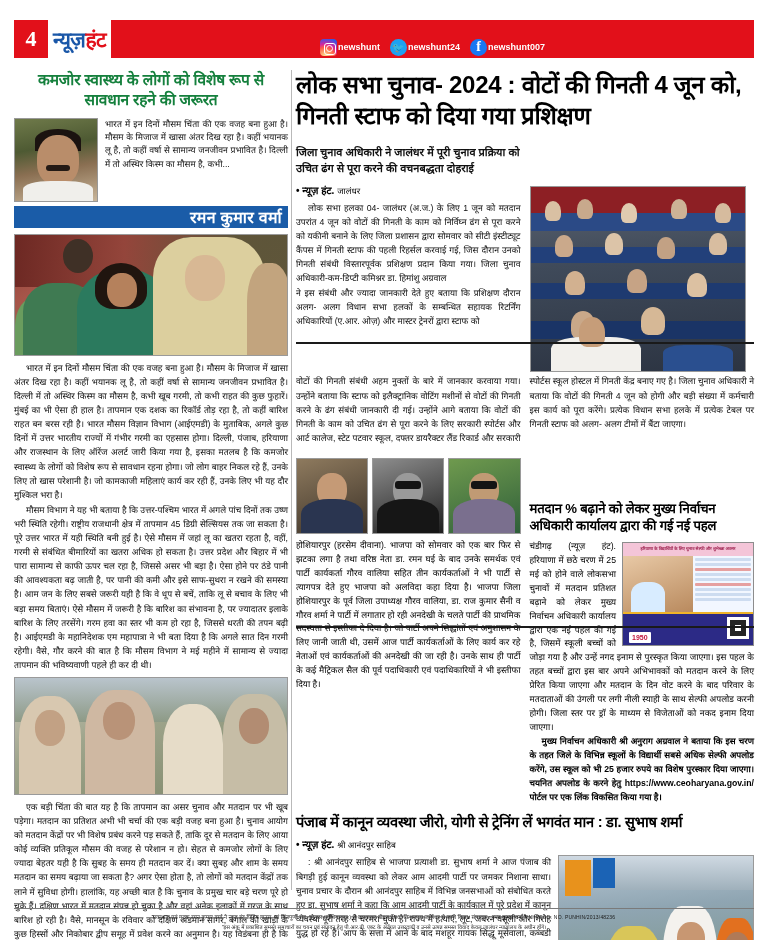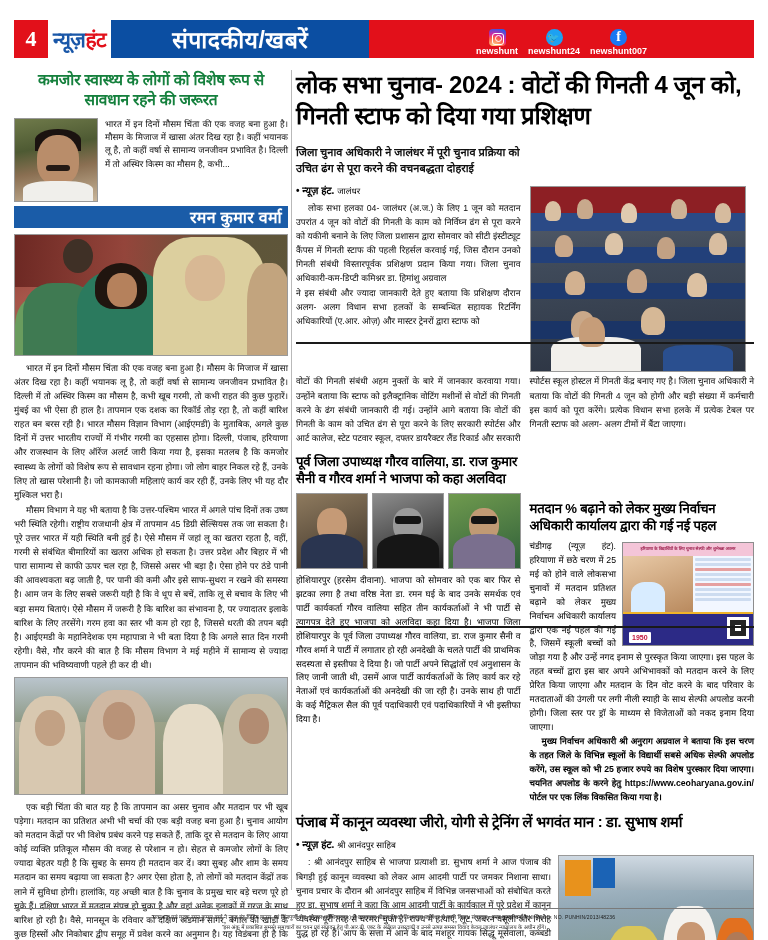--- a/index.html
+++ b/index.html
@@ -29,21 +29,21 @@
     letter-spacing:0.2px; white-space:nowrap;
   }
   .mh-blue {
     background:#0b4ea2; flex:0 0 258px; display:flex; align-items:center; justify-content:center;
   }
   .mh-blue span { color:#fff; font-size:23px; font-weight:bold; letter-spacing:0.5px; }
   .mh-red-right {
     background:#e2101a; flex:1; display:flex; align-items:flex-end; justify-content:center; gap:10px;
     padding:2px 4px 2px 4px;
   }
-  .social { display:flex; flex-direction:column; align-items:center; gap:1px; }
+  .social { display:flex; flex-direction:row; align-items:center; gap:1px; }
   .soc-icon { width:17px; height:17px; border-radius:4px; position:relative; display:block; }
   .soc-ig {
     background: radial-gradient(circle at 30% 107%, #fdf497 0%, #fd5949 45%, #d6249f 60%, #285AEB 90%);
   }
   .soc-ig::after {
     content:""; position:absolute; left:3.5px; top:3.5px; width:10px; height:10px;
     border:1.6px solid #fff; border-radius:3px;
   }
   .soc-ig::before {
     content:""; position:absolute; left:6px; top:6px; width:5px; height:5px;
@@ -244,23 +244,20 @@
 
 <div class="page">
 
   <div class="masthead">
     <div class="mh-bar">
       <div class="mh-red-left">
         <div class="pagenum">4</div>
         <div class="logo-box">
           <span class="logo-txt"><span class="logo-blue">न्यूज़</span><span class="logo-red">हंट</span></span>
         </div>
-      </div>
-      <div class="mh-blue">
-        <span>संपादकीय/खबरें</span>
       </div>
       <div class="mh-red-right">
         <div class="social">
           <span class="soc-icon soc-ig"></span>
           <span class="soc-label">newshunt</span>
         </div>
         <div class="social">
           <span class="soc-icon soc-tw"></span>
           <span class="soc-label">newshunt24</span>
         </div>
@@ -373,21 +370,20 @@
       <div class="body-text" style="margin-top:2px;">
         <p class="noind" style="column-count:2; column-gap:9px;">वोटों की गिनती संबंधी अहम नुक्तों के बारे में जानकार करवाया गया। उन्होंने बताया कि स्टाफ को इलैक्ट्रानिक वोटिंग मशीनों से वोटों की गिनती करने के ढंग संबंधी जानकारी दी गई। उन्होंने आगे बताया कि वोटों की गिनती के काम को उचित ढंग से पूरा करने के लिए सरकारी स्पोर्टस और आर्ट कालेज, स्टेट पटवार स्कूल, दफ्तर डायरैक्टर लैंड रिकार्ड और सरकारी स्पोर्टस स्कूल होस्टल में गिनती केंद्र बनाए गए है। जिला चुनाव अधिकारी ने बताया कि वोटों की गिनती 4 जून को होगी और बड़ी संख्या में कर्मचारी इस कार्य को पूरा करेंगे। प्रत्येक विधान सभा हलके में प्रत्येक टेबल पर गिनती स्टाफ को अलग- अलग टीमों में बैंटा जाएगा।</p>
       </div>
     </div>
 
     <div class="thick-rule" style="left:0; top:272px; width:458px;"></div>
 
     <div class="two-col" style="margin-top:8px;">
 
       <div class="col-a">
-        <div class="sub-head">पूर्व जिला उपाध्यक्ष गौरव वालिया, डा. राज कुमार सैनी व गौरव शर्मा ने भाजपा को कहा अलविदा</div>
         <div class="trio">
           <div class="ph ph1">
               <span class="hd"></span>
               <span class="bd"></span>
             </div>
           <div class="ph ph2">
               <span class="hd"></span>
               <span class="sun"></span>
               <span class="bd"></span>
             </div>

